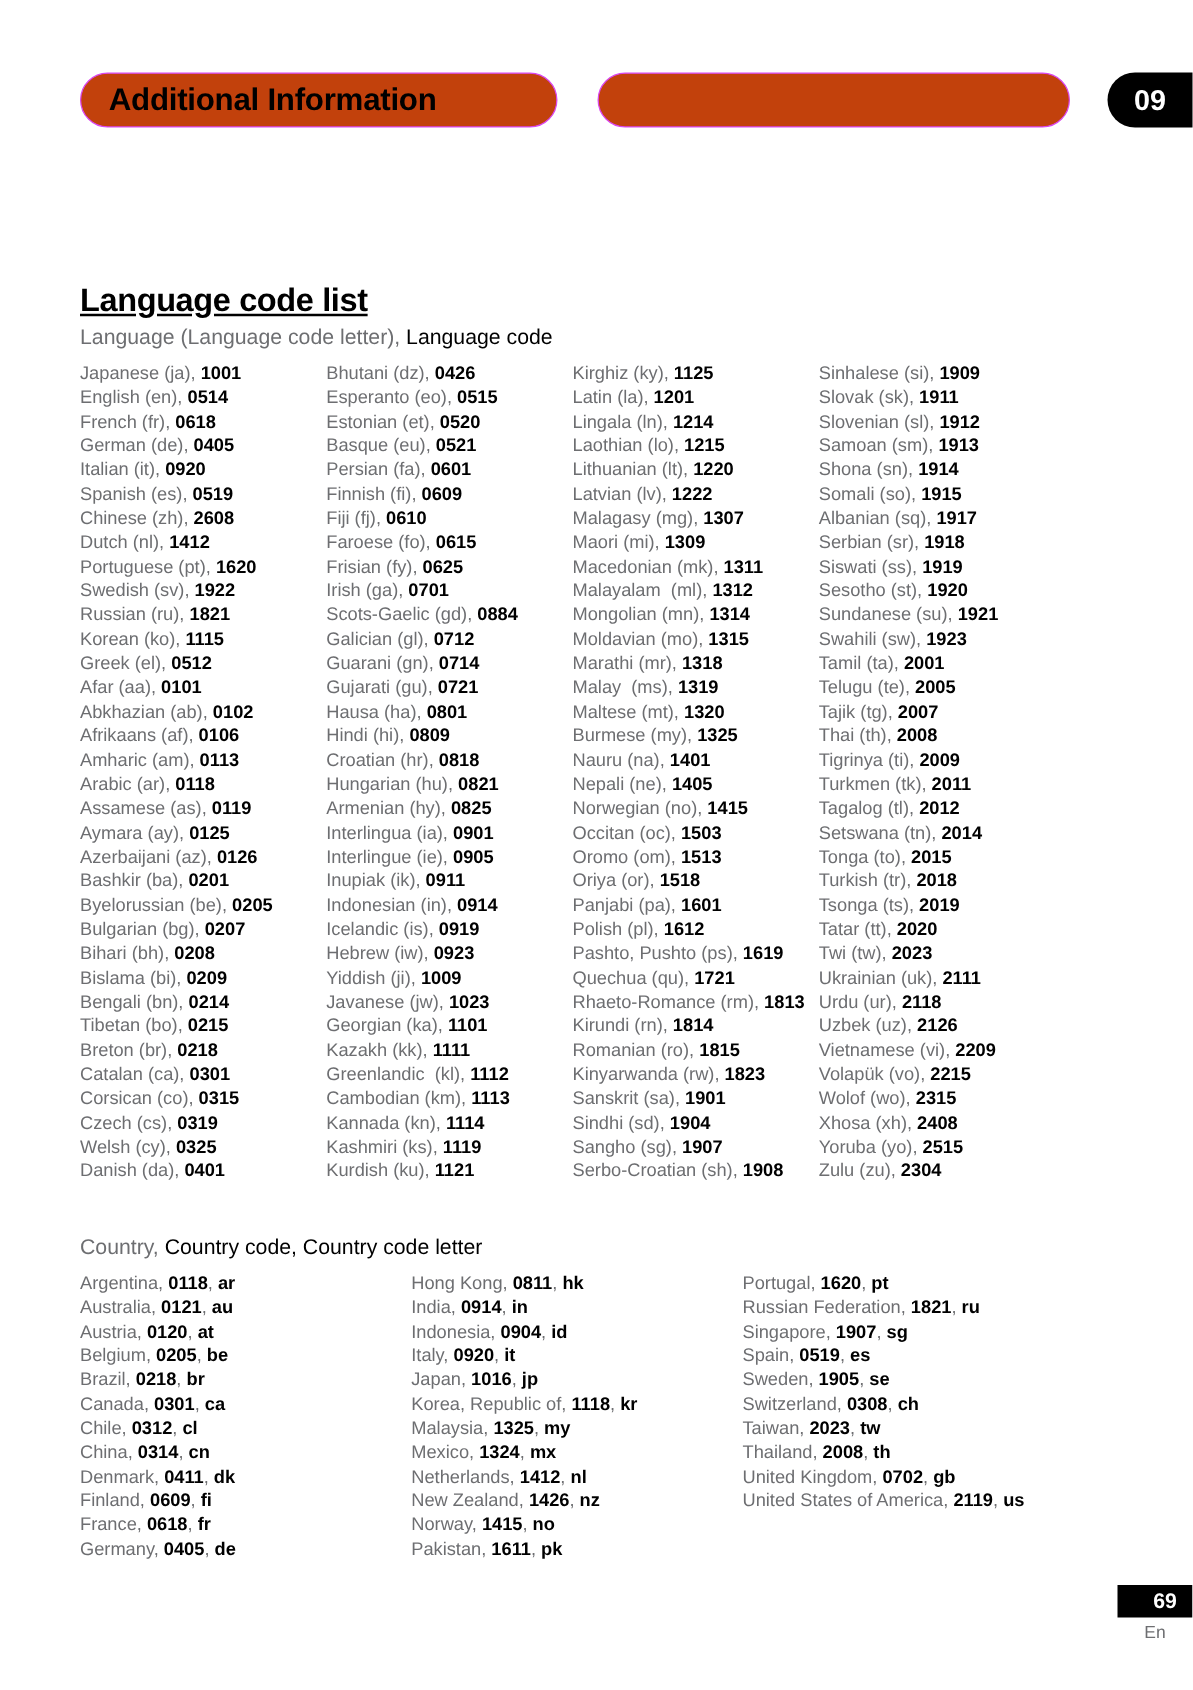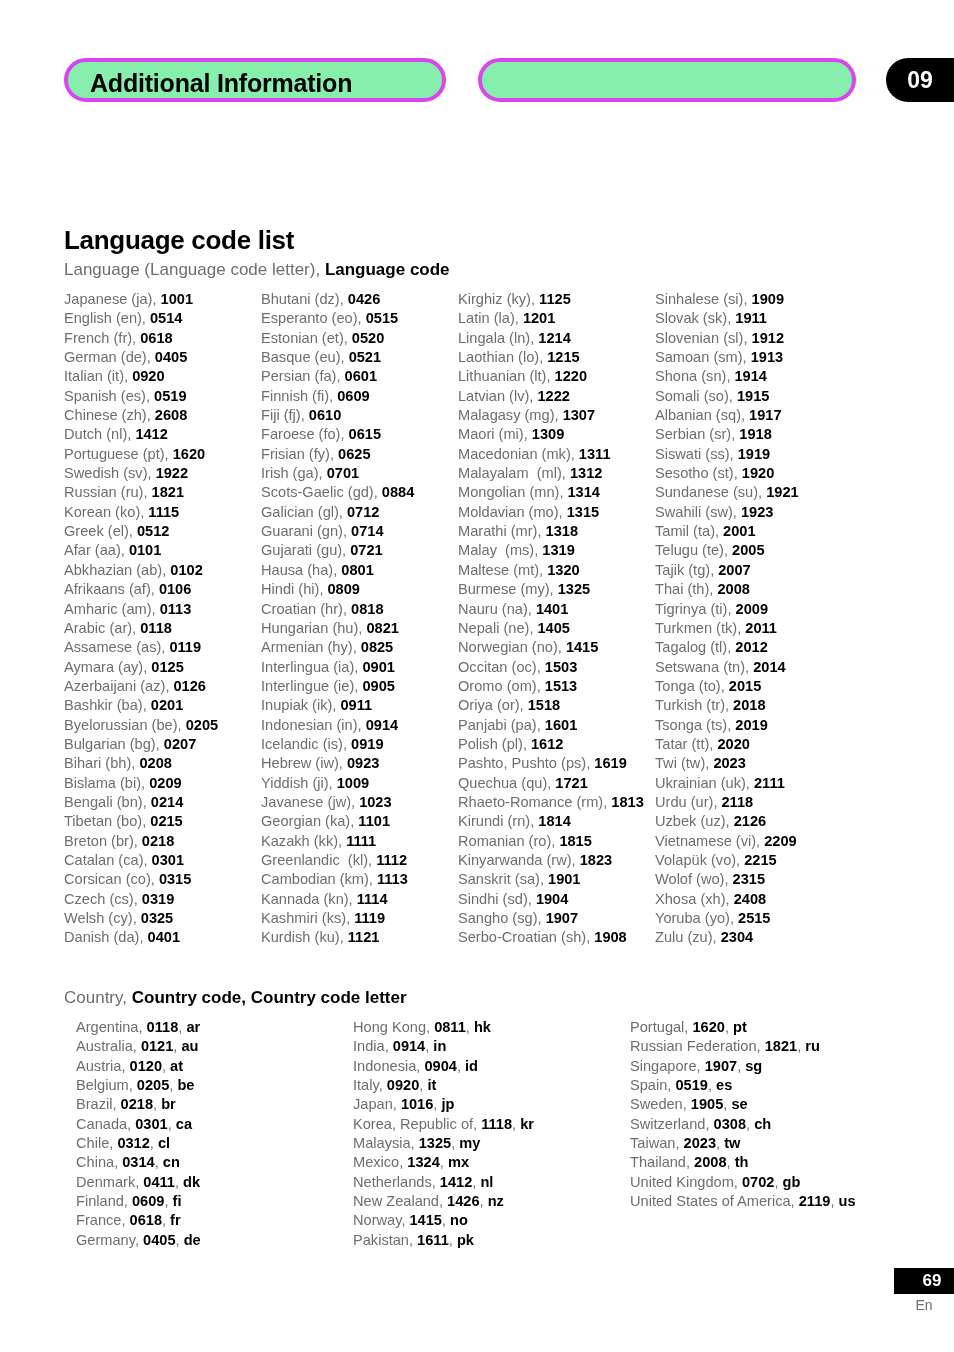--- a/index.html
+++ b/index.html
@@ -21,24 +21,24 @@
     position: absolute;
     left: 0;
     top: 58px;
     width: 954px;
     height: 46px;
   }
   .pill {
     position: absolute;
     top: 0;
     height: 44px;
-    border: 4px solid #d946ef;
+    border: 1px solid #d946ef;
     border-radius: 23px;
     box-sizing: border-box;
-    background: #86efac;
+    background: #c2410c;
   }
   .pill-title {
     left: 64px;
     width: 382px;
   }
   .pill-title span {
     display: block;
     padding: 0 22px;
     line-height: 42px;
     font-size: 25px;
@@ -79,44 +79,45 @@
   #language-section { top: 225px; }
   #country-section  { top: 983px; }
 
   h2.section-title {
     margin: 0;
     font-size: 26px;
     font-weight: bold;
     color: #000000;
     letter-spacing: -0.3px;
     line-height: 30px;
+    text-decoration: underline;
   }
   p.section-subtitle {
     margin: 4px 0 0 0;
     font-size: 17px;
     color: #6d6e71;
     line-height: 22px;
   }
   p.section-subtitle b {
     color: #000000;
-    font-weight: bold;
+    font-weight: normal;
   }
 
   
   .code-grid {
     display: flex;
     margin-top: 9px;
   }
   .code-col {
     flex: 0 0 auto;
   }
   #language-section .code-col { width: 197px; }
   #language-section .code-col:last-child { width: 235px; }
 
-  #country-section .code-col { width: 265px; margin-left: 12px; }
+  #country-section .code-col { width: 265px; }
   #country-section .code-col:nth-child(2) { width: 265px; }
   #country-section .code-col:last-child { width: 296px; }
 
   .code-entry {
     font-size: 14.6px;
     line-height: 19.35px;
     color: #6d6e71;
     white-space: pre;
   }
   .code-entry b {

